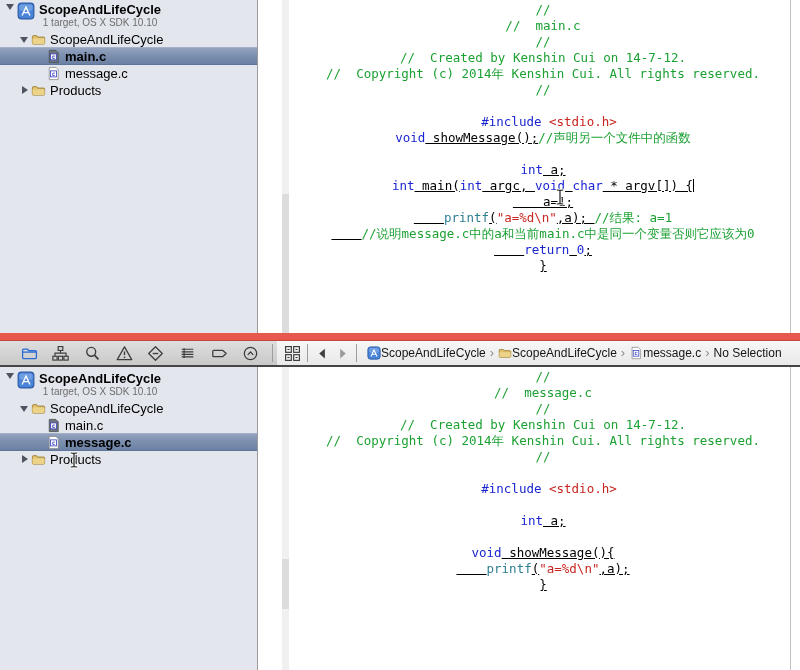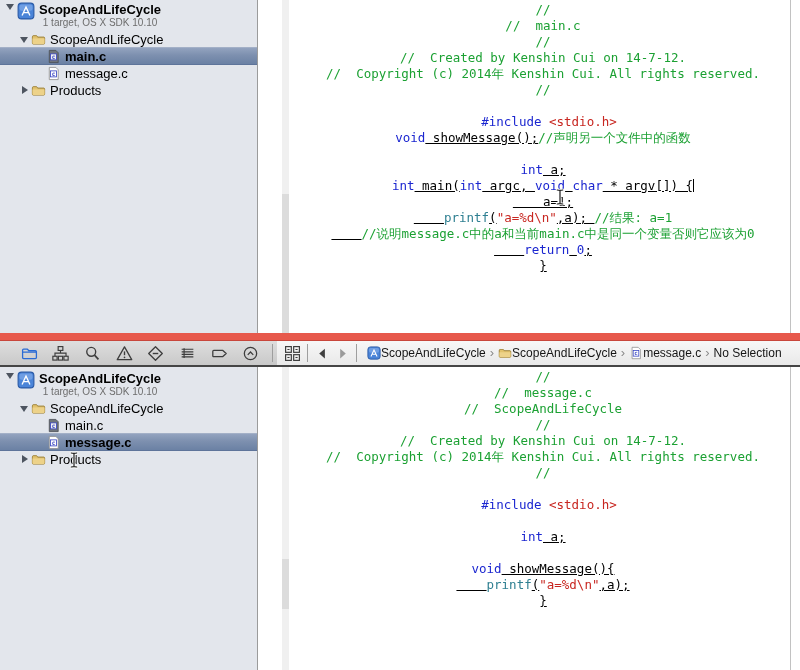--- a/index.html
+++ b/index.html
@@ -360,21 +360,20 @@
       <svg class="ibeam" style="left:68px;top:84px" width="12" height="18">
           <use href="#sym-ibeam"></use>
         </svg>
     </div>
     <div class="editor">
       <div class="ribbon"></div>
       <div class="ribbon-seg" style="top:192px;height:50px;"></div>
       <div class="code" id="code-bottom">
           <div class="code-line"><span class="tk-c">//</span></div>
           <div class="code-line"><span class="tk-c">//  message.c</span></div>
-          <div class="code-line"><span class="tk-c">//  ScopeAndLifeCycle</span></div>
           <div class="code-line"><span class="tk-c">//</span></div>
           <div class="code-line"><span class="tk-c">//  Created by Kenshin Cui on 14-7-12.</span></div>
           <div class="code-line"><span class="tk-c">//  Copyright (c) 2014年 Kenshin Cui. All rights reserved.</span></div>
           <div class="code-line"><span class="tk-c">//</span></div>
           <div class="code-line">&nbsp;</div>
           <div class="code-line"><span class="tk-p">#include </span><span class="tk-s">&lt;stdio.h&gt;</span></div>
           <div class="code-line">&nbsp;</div>
           <div class="code-line"><span class="tk-k">int</span><span class="tk-t"> a;</span></div>
           <div class="code-line">&nbsp;</div>
           <div class="code-line"><span class="tk-k">void</span><span class="tk-t"> showMessage(){</span></div>

